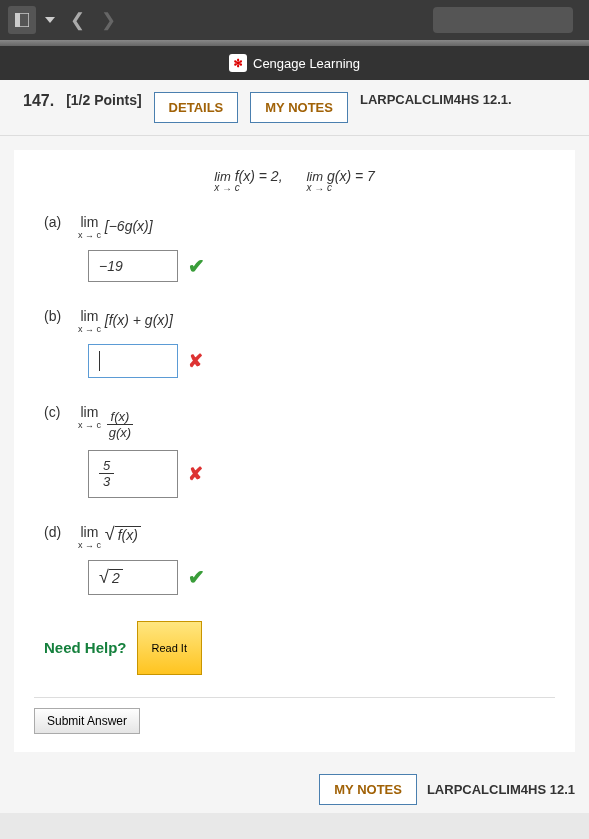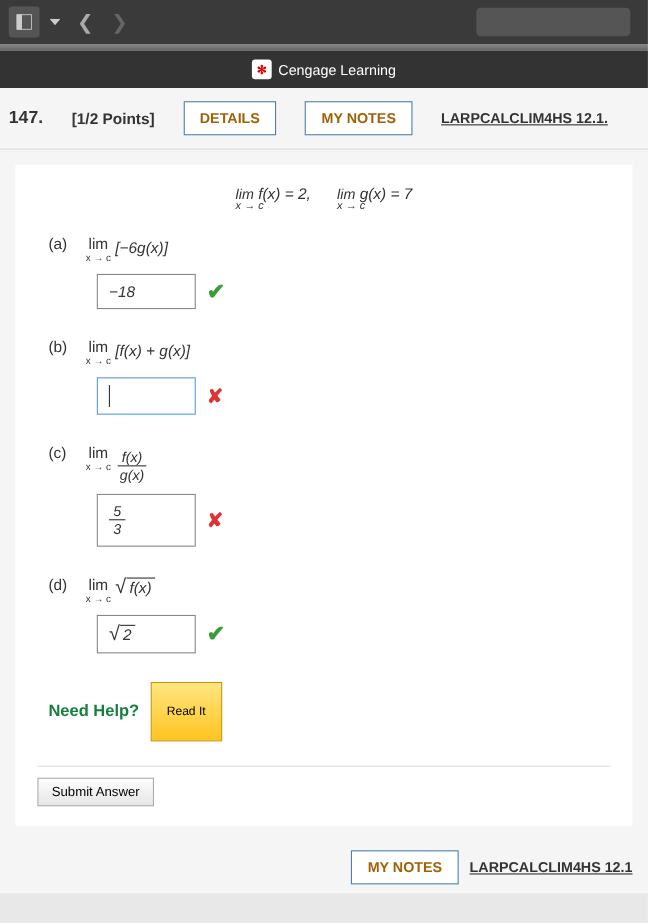--- a/index.html
+++ b/index.html
@@ -11,24 +11,24 @@
     .nav-arrow { color: #aaa; font-size: 18px; padding: 0 6px; }
     .url-bar { flex: 1; height: 26px; background: #555; border-radius: 4px; margin: 0 8px; }
     
     .divider-bar { height: 6px; background: linear-gradient(#888, #666); }
     
     .header-bar { background: #333; color: #fff; height: 34px; display: flex; align-items: center; justify-content: center; font-size: 13px; gap: 6px; }
     .cengage-icon { width: 18px; height: 18px; background: #fff; border-radius: 3px; display: flex; align-items: center; justify-content: center; color: #d00; font-weight: bold; font-size: 11px; }
     
     .content { background: #f5f5f5; padding: 0; }
     
-    .question-bar { display: flex; align-items: center; padding: 12px 8px; gap: 26px; background: #f5f5f5; border-bottom: 1px solid #ddd; }
+    .question-bar { display: flex; padding: 12px 23px; gap: 12px; background: #f5f5f5; border-bottom: 1px solid #ddd; }
     .q-number { font-size: 16px; font-weight: bold; color: #333; }
     .btn { border: 1px solid #4a7faf; background: #fff; color: #a16207; padding: 7px 14px; font-size: 13px; font-weight: bold; cursor: pointer; }
-    .ref-text { font-size: 13px; color: #333; font-weight: bold; text-decoration: underline; }
+    .ref-text { font-size: 13px; color: #333; font-weight: bold; }
     
     .question-body { background: #fff; margin: 14px; padding: 18px 20px; font-size: 14px; color: #333; }
     .prompt { margin-bottom: 14px; }
     .given { text-align: center; font-style: italic; margin-bottom: 20px; }
     .given .lim-label { font-size: 13px; }
     .given .sub { font-size: 10px; display: block; margin-top: -2px; }
     .given-wrap { display: inline-block; text-align: left; margin: 0 10px; }
     
     .part { margin: 18px 0 26px 10px; }
     .part-label { display: inline-block; width: 30px; vertical-align: top; }
@@ -118,21 +118,21 @@
 
     <div class="part">
       <span class="part-label">(a)</span>
       <span class="lim-block">
         <span class="lim-top">lim</span>
         <span class="lim-bot">x → c</span>
       </span>
       <span class="part-expr">[−6g(x)]</span>
       <div class="answer-row">
         <div class="answer-box">
-          <span>−18</span>
+          <span>−19</span>
         </div>
         <span class="check">✔</span>
       </div>
     </div>
 
     <div class="part">
       <span class="part-label">(b)</span>
       <span class="lim-block">
         <span class="lim-top">lim</span>
         <span class="lim-bot">x → c</span>

